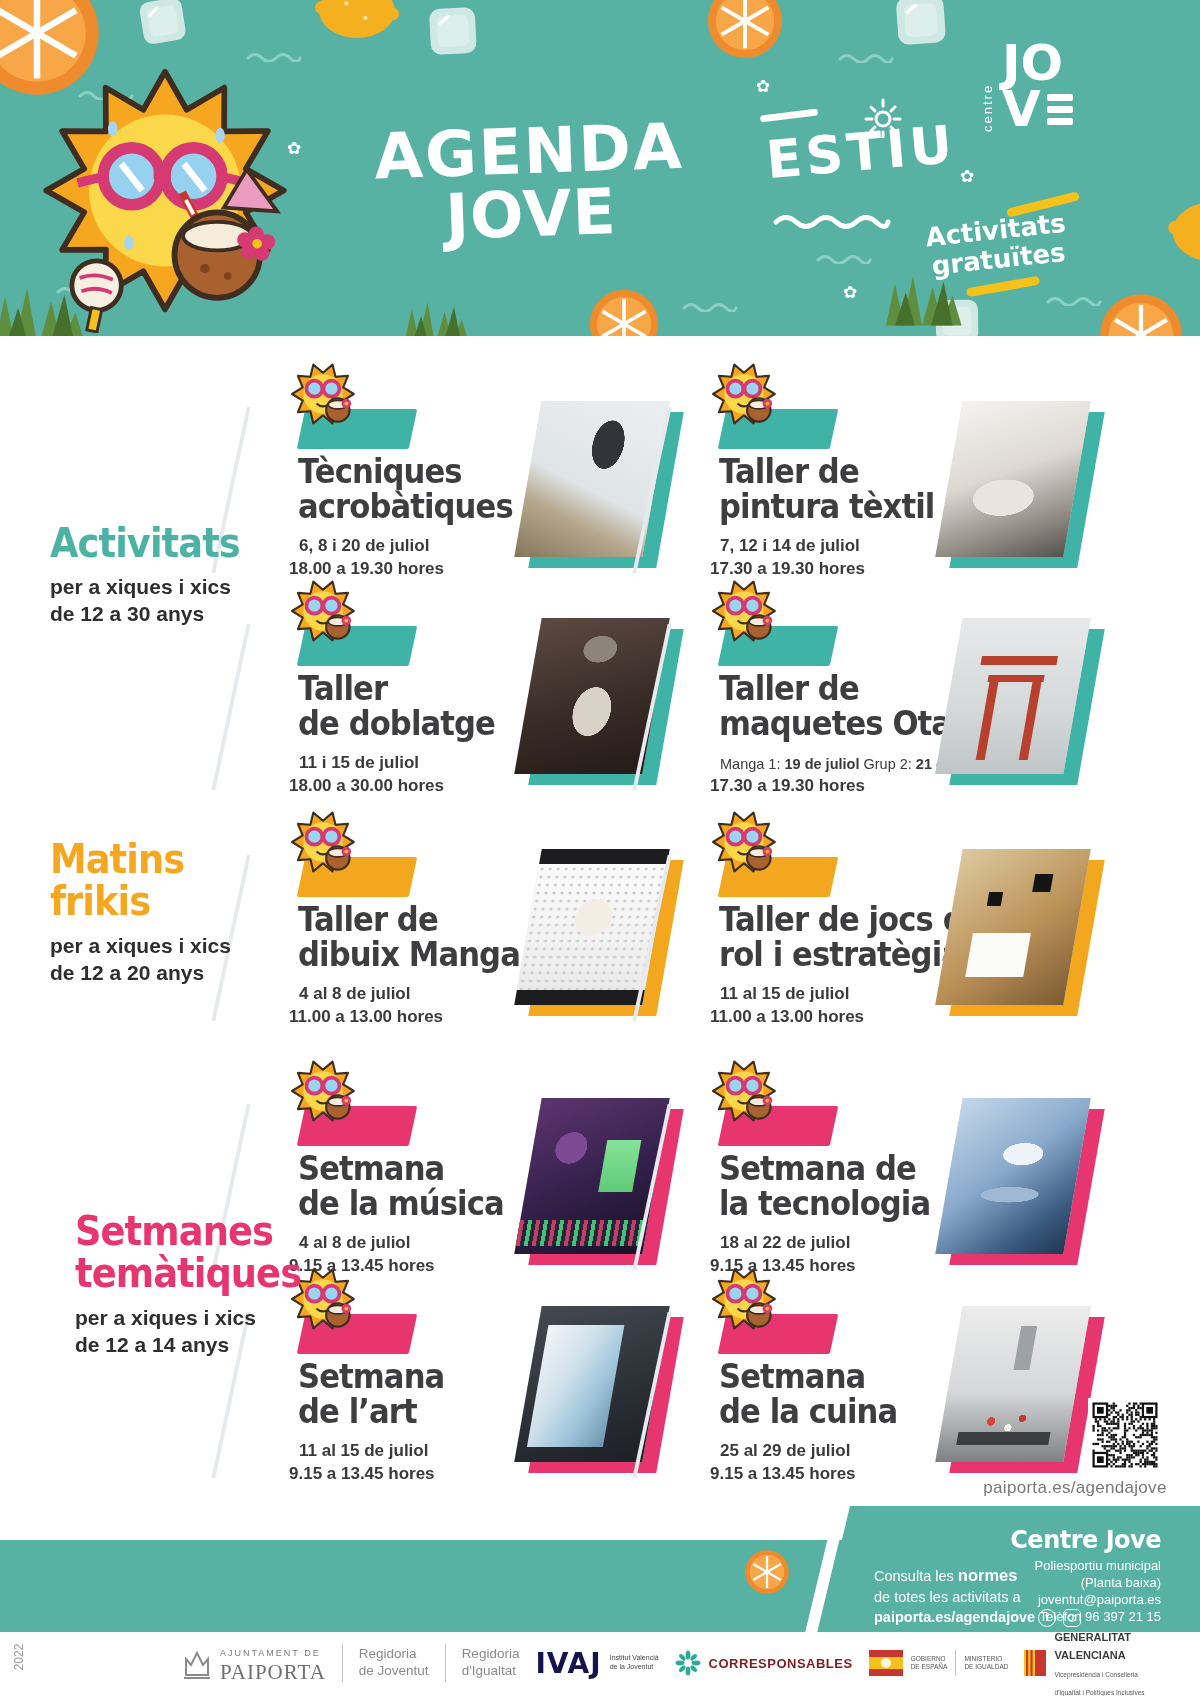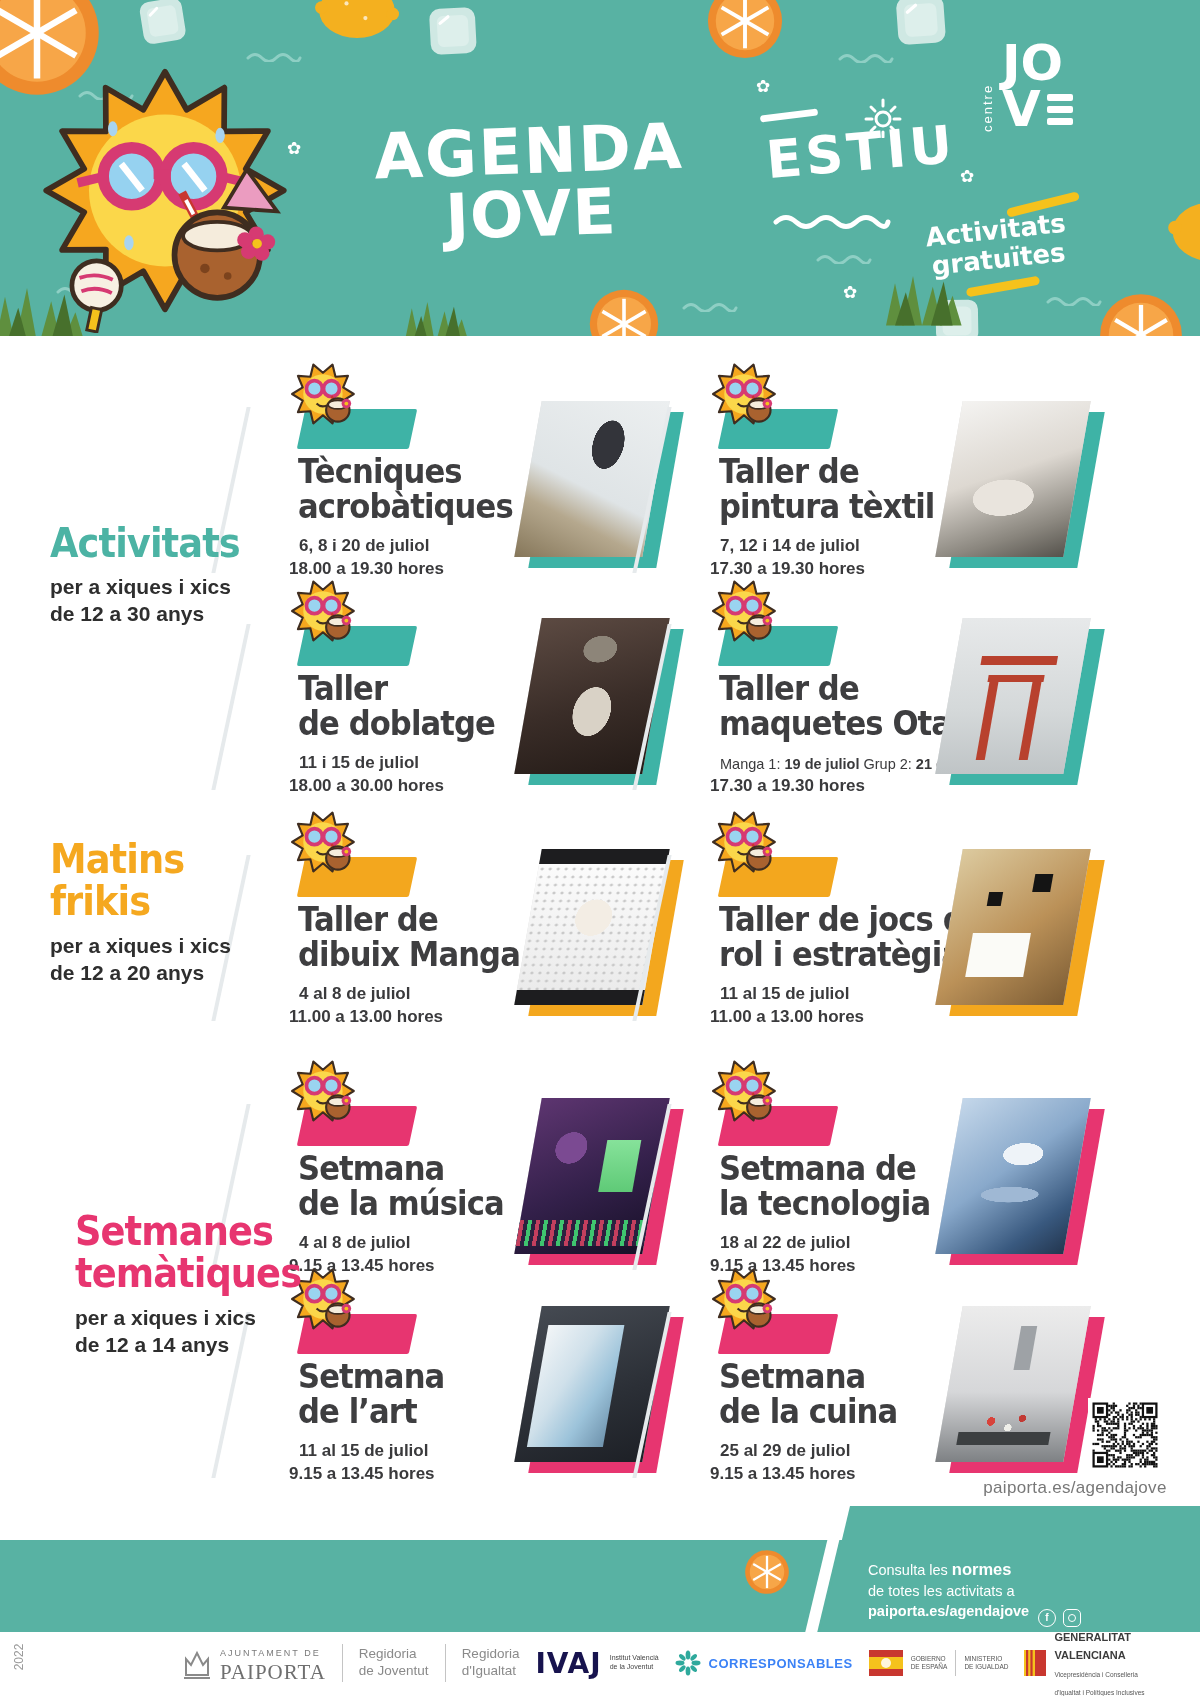--- a/index.html
+++ b/index.html
@@ -121,21 +121,21 @@
   
   .f-band{position:absolute;left:0;top:1540px;width:1200px;height:92px;background:#58b2a3;}
   .f-raised{position:absolute;left:820px;top:1506px;width:380px;height:126px;background:#58b2a3;
             clip-path:polygon(30px 0,100% 0,100% 100%,0 100%);}
   .f-slash{position:absolute;left:836px;top:1504px;width:12px;height:134px;background:#fff;
            transform:skewX(-13.5deg);transform-origin:top left;z-index:2;}
   .f-pre{position:absolute;left:26px;top:1570px;width:712px;margin:0;color:#fff;font-size:17px;
          text-align:center;z-index:3;}
   .f-pre .seg.b{font-weight:bold;}
   .f-orange{position:absolute;left:744px;top:1549px;z-index:3;}
-  .f-consulta{position:absolute;left:862px;top:1552px;width:178px;margin:6px;color:#fff;font-size:14.5px;
+  .f-consulta{position:absolute;left:862px;top:1552px;width:178px;margin:12px;color:#fff;font-size:14.5px;
               line-height:1.38;z-index:3;white-space:pre-line;}
   .f-consulta .seg.b{font-weight:bold;}
   .f-consulta .seg.big{font-size:16.5px;}
   .f-centre{position:absolute;left:975px;top:1526px;width:186px;text-align:right;color:#fff;z-index:3;}
   .f-centre-title{margin:0 0 4px;font-family:"DejaVu Sans","Liberation Sans",sans-serif;
                   font-weight:bold;font-size:24px;letter-spacing:-.5px;}
   .f-centre-lines{margin:0;font-size:13px;line-height:1.3;white-space:pre-line;}
   .f-social{position:absolute;left:1038px;top:1609px;display:flex;gap:7px;z-index:4;}
   .soc{width:16px;height:16px;border:1.6px solid #fff;border-radius:50%;color:#fff;font-size:10px;
        font-weight:bold;display:flex;align-items:center;justify-content:center;line-height:1;}
@@ -146,21 +146,21 @@
   .logo-strip{position:absolute;left:182px;top:1634px;width:860px;height:58px;display:flex;
               align-items:center;gap:16px;z-index:2;}
   .vline{width:1px;height:38px;background:#c4c4c4;flex:none;}
   .lg{display:flex;align-items:center;gap:8px;flex:none;color:#7a7a7a;}
   .lg .small-pre{white-space:pre-line;font-size:13.5px;line-height:1.25;color:#8a8a8a;}
   .aj-txt1{font-size:9px;letter-spacing:2px;color:#7a7a7a;}
   .aj-txt2{font-size:21px;letter-spacing:1px;color:#6f6f6f;font-family:"Liberation Serif",serif;}
   .ivaj-name{font-family:"DejaVu Sans","Liberation Sans",sans-serif;font-weight:bold;font-size:28px;
              color:#17134e;letter-spacing:1px;}
   .ivaj-sub{white-space:pre-line;font-size:7px;line-height:1.25;color:#444;}
-  .corr-txt{font-weight:bold;font-size:13px;color:#3b82f6;letter-spacing:.5px;}
+  .corr-txt{font-weight:bold;font-size:13px;color:#7f1d1d;letter-spacing:.5px;}
   .tiny-pre{white-space:pre-line;font-size:6.5px;line-height:1.3;color:#555;}
   .gva-name{white-space:pre-line;font-weight:bold;font-size:11px;line-height:1.15;color:#3c3c3c;}
   .year-side{position:absolute;left:6px;top:1650px;font-size:12px;color:#9a9a9a;
              transform:rotate(-90deg);transform-origin:center;z-index:2;}
 </style>
 </head>
 <body>
 
 <div class="poster">
 
@@ -986,20 +986,27 @@
         <line x1="40" y1="40" x2="40" y2="68"></line>
     <line x1="40" y1="40" x2="16" y2="54"></line>
         <line x1="40" y1="40" x2="16" y2="26"></line>
       </g>
   </svg>
 
   <p class="f-consulta" id="f-consulta"><span class="seg">Consulta les </span><span class="seg b big">normes</span><span class="seg">
 de totes les activitats a
 </span><span class="seg b">paiporta.es/agendajove</span></p>
 
+  <div class="f-centre">
+    <h4 class="f-centre-title">Centre Jove</h4>
+    <p class="f-centre-lines">Poliesportiu municipal
+(Planta baixa)
+joventut@paiporta.es
+Telèfon 96 397 21 15</p>
+  </div>
 
   <div class="f-social">
     <span class="soc">f</span>
     <span class="soc ig"></span>
   </div>
 
   <span class="year-side">2022</span>
 
   <div class="logo-strip">
     <div class="lg">

